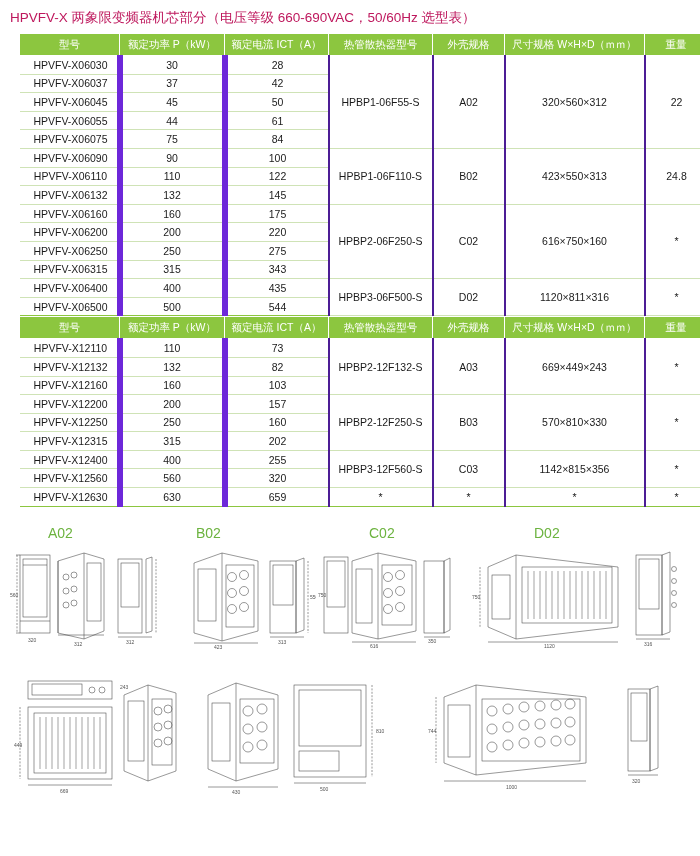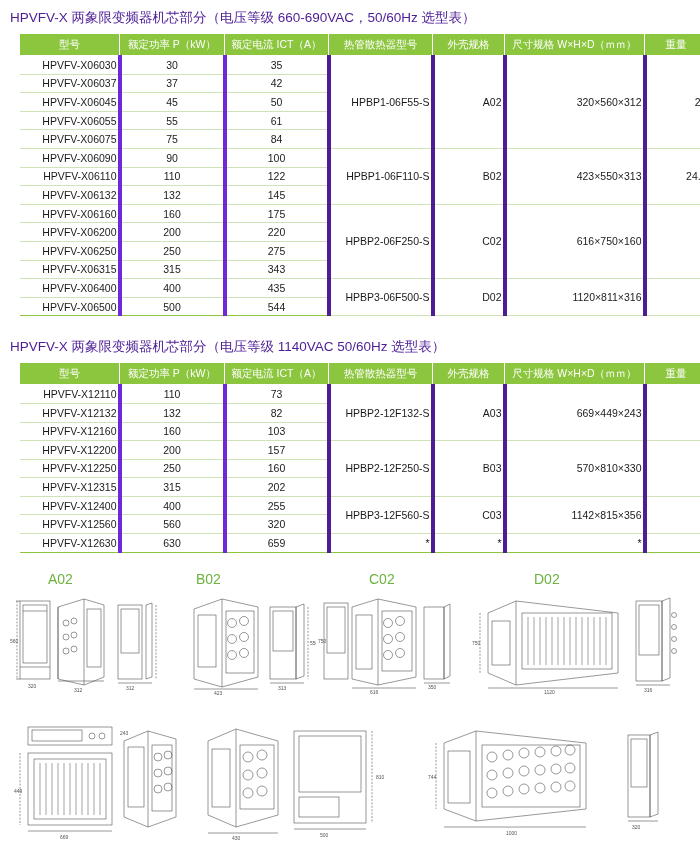--- a/index.html
+++ b/index.html
@@ -7,21 +7,21 @@
     margin: 0; padding: 0;
     width: 700px; height: 856px;
     background: #ffffff;
     font-family: "Liberation Sans", sans-serif;
   }
   body { position: relative; overflow: hidden; }
 
   .page { position: relative; width: 700px; height: 856px; padding: 0 6px; }
 
   .sec-title {
-    color: #4c1d95;
+    color: #be185d;
     font-size: 13.5px;
     font-weight: normal;
     letter-spacing: 0px;
     margin: 9px 0 6px 4px;
     white-space: nowrap;
   }
   .sec-title-2 { margin-top: 22px; }
 
   table.spec {
     border-collapse: collapse;
@@ -41,29 +41,28 @@
   }
   table.spec td {
     font-size: 10.5px;
     color: #1a1a1a;
     height: 18.6px;
     border-bottom: 1px solid #cfe3b6;
     text-align: center;
     white-space: nowrap;
   }
   table.spec td.model {
-    text-align: right;
+    text-align: center;
     padding-left: 6px;
   }
   table.spec tr:last-child td { border-bottom: 1px solid #8cc63f; }
-  table.spec .vsep { border-left: 4px solid #6d28d9; }
+  table.spec .vsep { border-left: 6px solid #6d28d9; }
   table.spec td.merge {
-    border-left: 4px solid #4c1d95;
+    border-left: 2px solid #4c1d95;
     vertical-align: middle;
-    text-align: right;
   }
 
   
   col.c1 { width: 100px; }
   col.c2 { width: 105px; }
   col.c3 { width: 104px; }
   col.c4 { width: 104px; }
   col.c5 { width: 72px; }
   col.c6 { width: 140px; }
   col.c7 { width: 63px; }
@@ -106,39 +105,39 @@
         <th>热管散热器型号</th>
         <th>外壳规格</th>
         <th>尺寸规格 W×H×D（ｍｍ）</th>
         <th>重量</th>
       </tr>
     </thead>
     <tbody>
       <tr>
         <td class="model">HPVFV-X06030</td>
         <td class="vsep">30</td>
-        <td class="vsep">35</td>
+        <td class="vsep">28</td>
         <td class="merge" rowspan="5">HPBP1-06F55-S</td>
         <td class="merge" rowspan="5">A02</td>
         <td class="merge" rowspan="5">320×560×312</td>
         <td class="merge" rowspan="5">22</td>
       </tr>
       <tr>
         <td class="model">HPVFV-X06037</td>
         <td class="vsep">37</td>
         <td class="vsep">42</td>
       </tr>
       <tr>
         <td class="model">HPVFV-X06045</td>
         <td class="vsep">45</td>
         <td class="vsep">50</td>
       </tr>
       <tr>
         <td class="model">HPVFV-X06055</td>
-        <td class="vsep">55</td>
+        <td class="vsep">44</td>
         <td class="vsep">61</td>
       </tr>
       <tr>
         <td class="model">HPVFV-X06075</td>
         <td class="vsep">75</td>
         <td class="vsep">84</td>
       </tr>
 
       <tr>
         <td class="model">HPVFV-X06090</td>
@@ -195,21 +194,20 @@
         <td class="merge" rowspan="2">*</td>
       </tr>
       <tr>
         <td class="model">HPVFV-X06500</td>
         <td class="vsep">500</td>
         <td class="vsep">544</td>
       </tr>
     </tbody>
   </table>
 
-  <div class="sec-title sec-title-2">HPVFV-X 两象限变频器机芯部分（电压等级 1140VAC 50/60Hz 选型表）</div>
 
   <table class="spec">
     <colgroup>
       <col class="c1">
         <col class="c2">
         <col class="c3">
         <col class="c4">
         <col class="c5">
         <col class="c6">
         <col class="c7">

